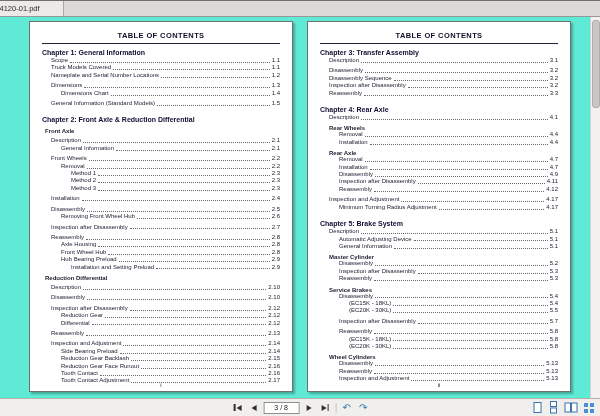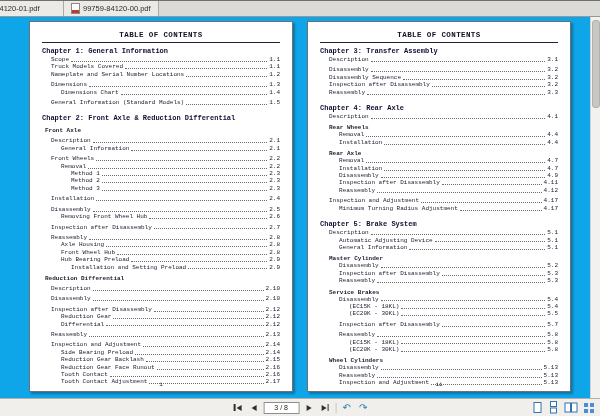--- a/index.html
+++ b/index.html
@@ -24,22 +24,22 @@
   .tab.clipped .tablabel{margin-left:-28px;}
   .pdficon{
     width:7px;height:9px;background:#fff;border:1px solid #8a8a8a;position:relative;flex:0 0 auto;
   }
   .pdficon::after{
     content:"";position:absolute;left:0;right:0;bottom:0;height:3px;background:#c0392b;
   }
 
   
   .viewer{
-    position:relative;height:381px;background:#0ea5e9;flex:0 0 auto;
-    display:flex;justify-content:center;gap:14px;padding-top:4px;box-sizing:border-box;font-family:Liberation Mono, monospace;
+    position:relative;height:381px;background:#5eead4;flex:0 0 auto;
+    display:flex;justify-content:center;gap:14px;padding-top:4px;box-sizing:border-box;
   }
   .page{
     width:264px;height:371px;background:#ffffff;border:1px solid #707070;
     box-shadow:1.5px 1.5px 2px rgba(0,0,0,0.28);
     box-sizing:border-box;padding:9px 12px 6px 12px;position:relative;overflow:hidden;
   }
   .page-header{
     text-align:center;font-weight:bold;font-size:7.5px;letter-spacing:0.4px;color:#101028;
   }
   .page-rule{border-top:1.5px solid #20203a;margin:3px 0 4px 0;}
@@ -104,24 +104,20 @@
 </head>
 <body>
 
 <div class="app">
 
   <div class="tabbar">
     <div class="tab clipped">
 
       <span class="tablabel">99759-84120-01.pdf</span>
     </div>
-    <div class="tab">
-      <span class="pdficon"></span>
-      <span class="tablabel">99759-84120-00.pdf</span>
-    </div>
   </div>
 
   <div class="viewer">
 
     <div class="page">
       <div class="page-header">TABLE OF CONTENTS</div>
       <div class="page-rule"></div>
       <div class="toc-body">
           <div class="chapter">Chapter 1: General Information</div>
           <div class="row entry lvl1">

